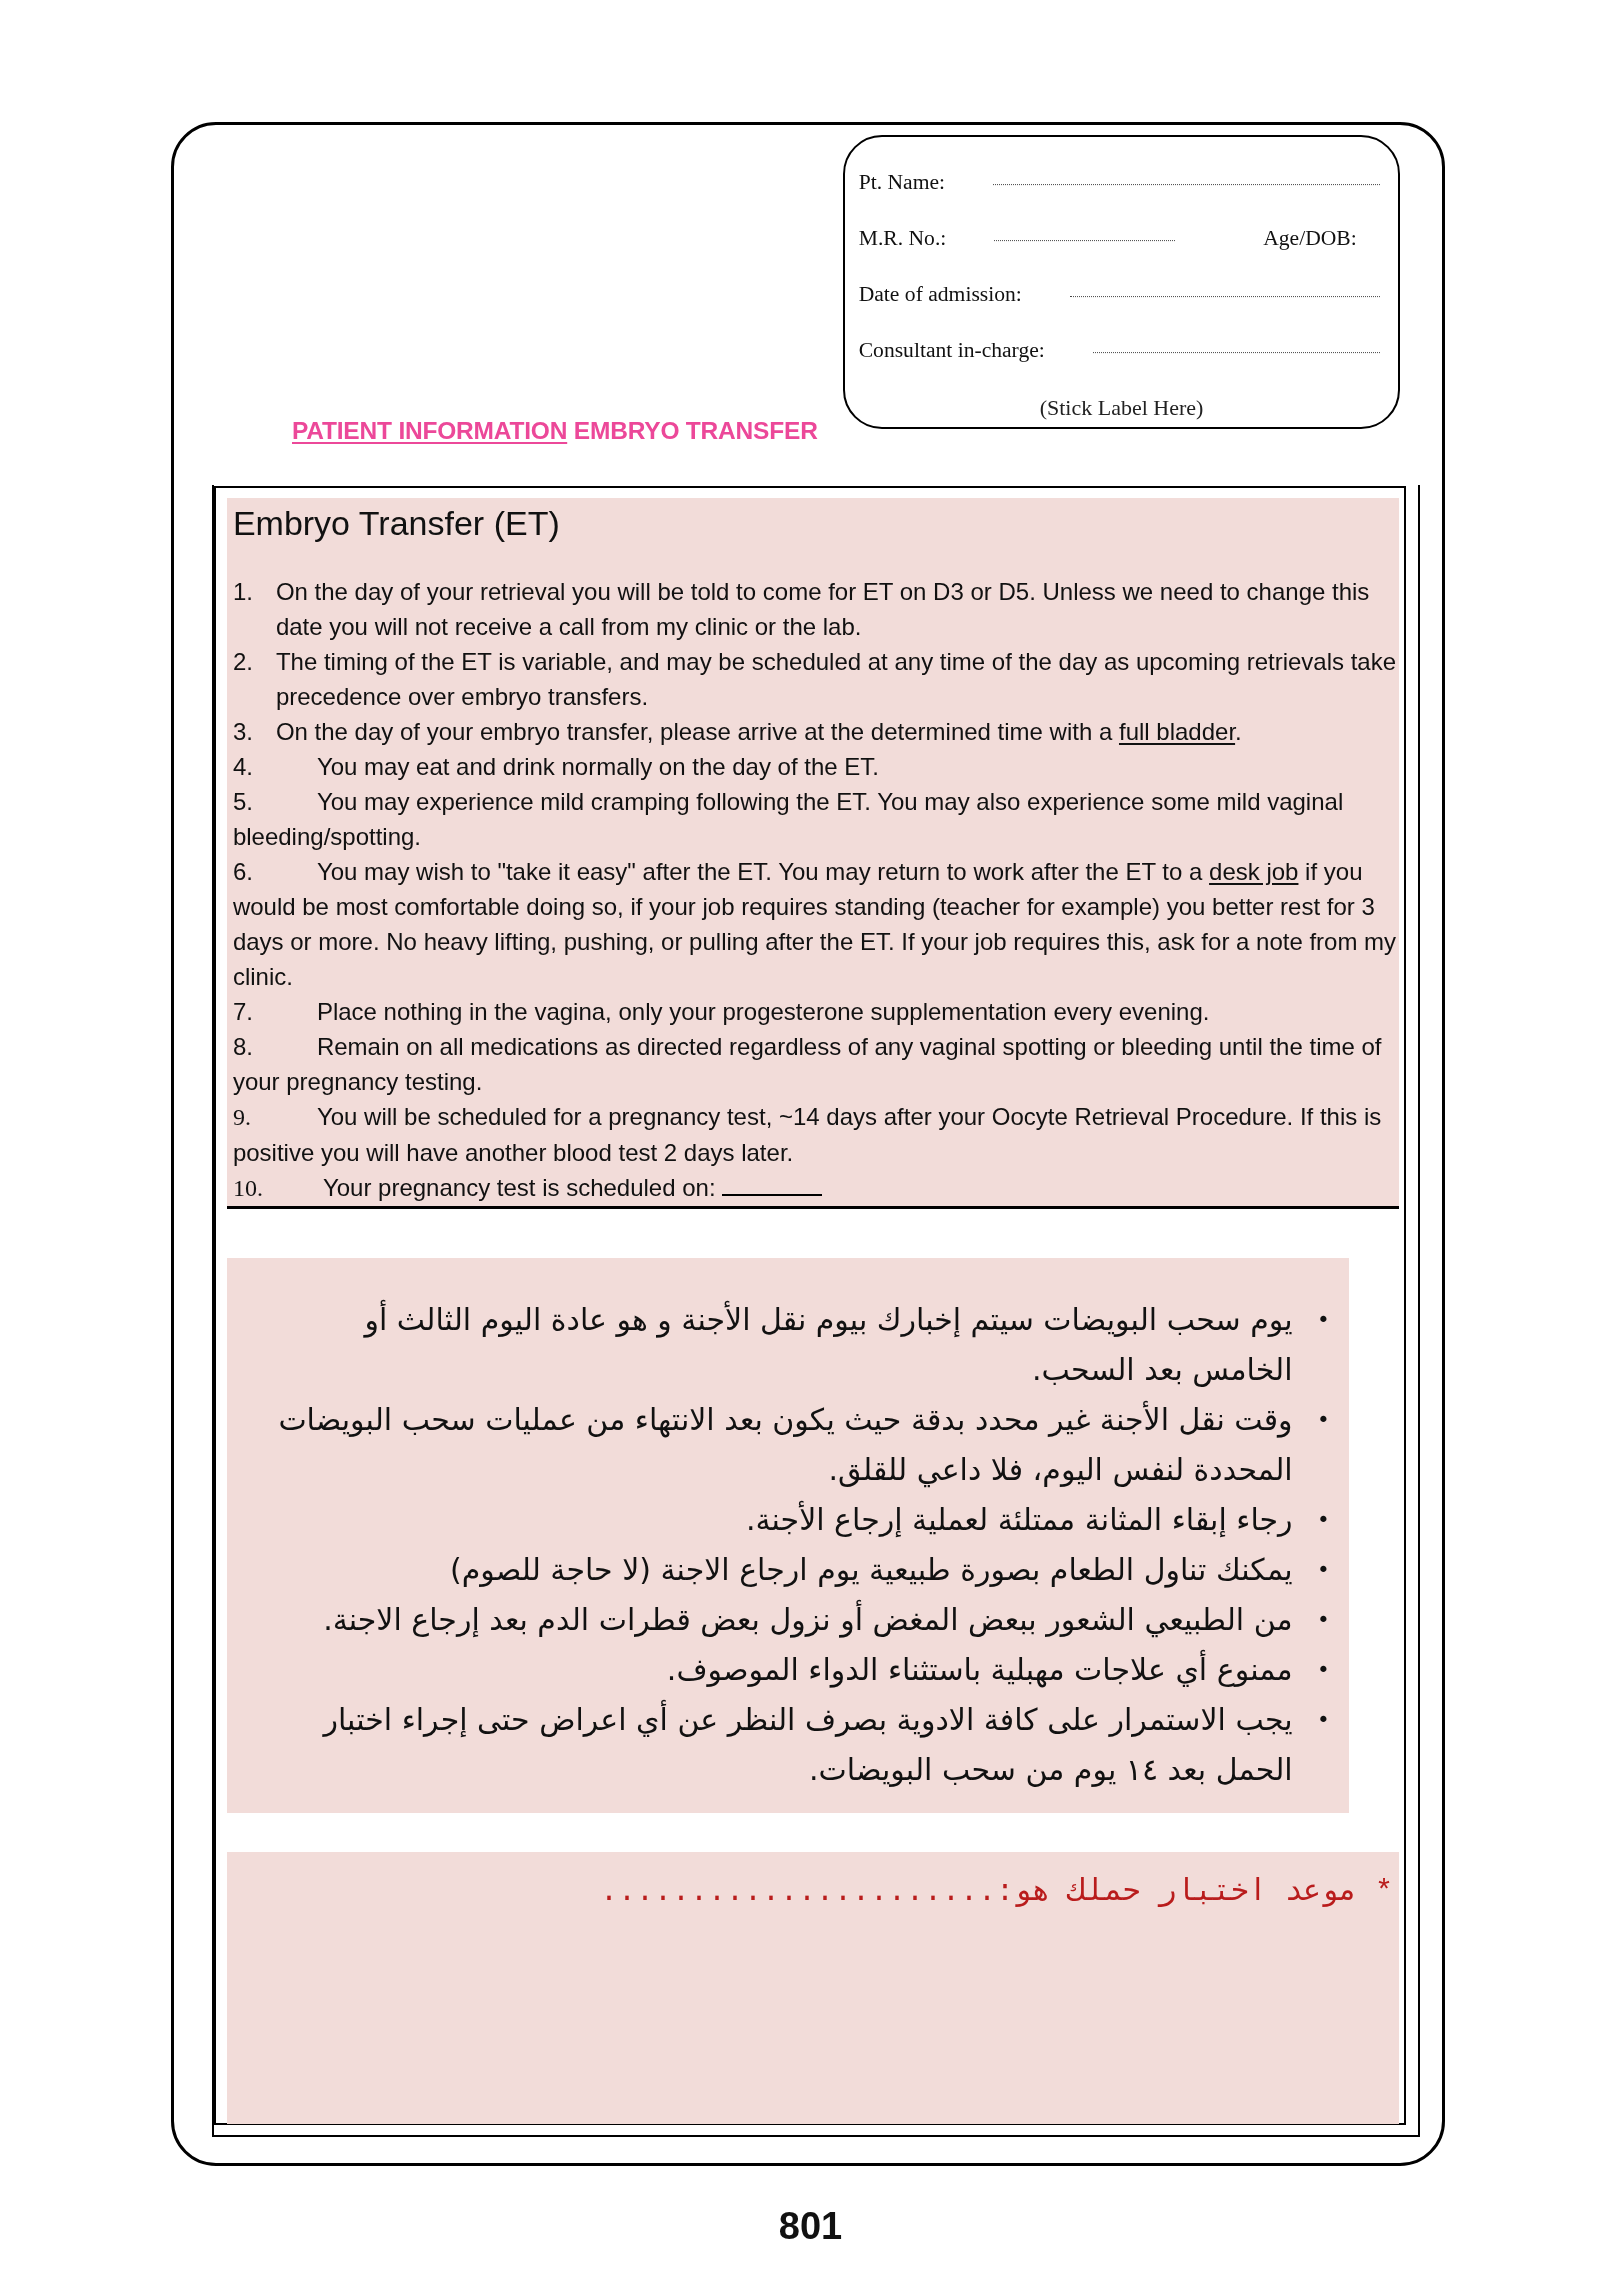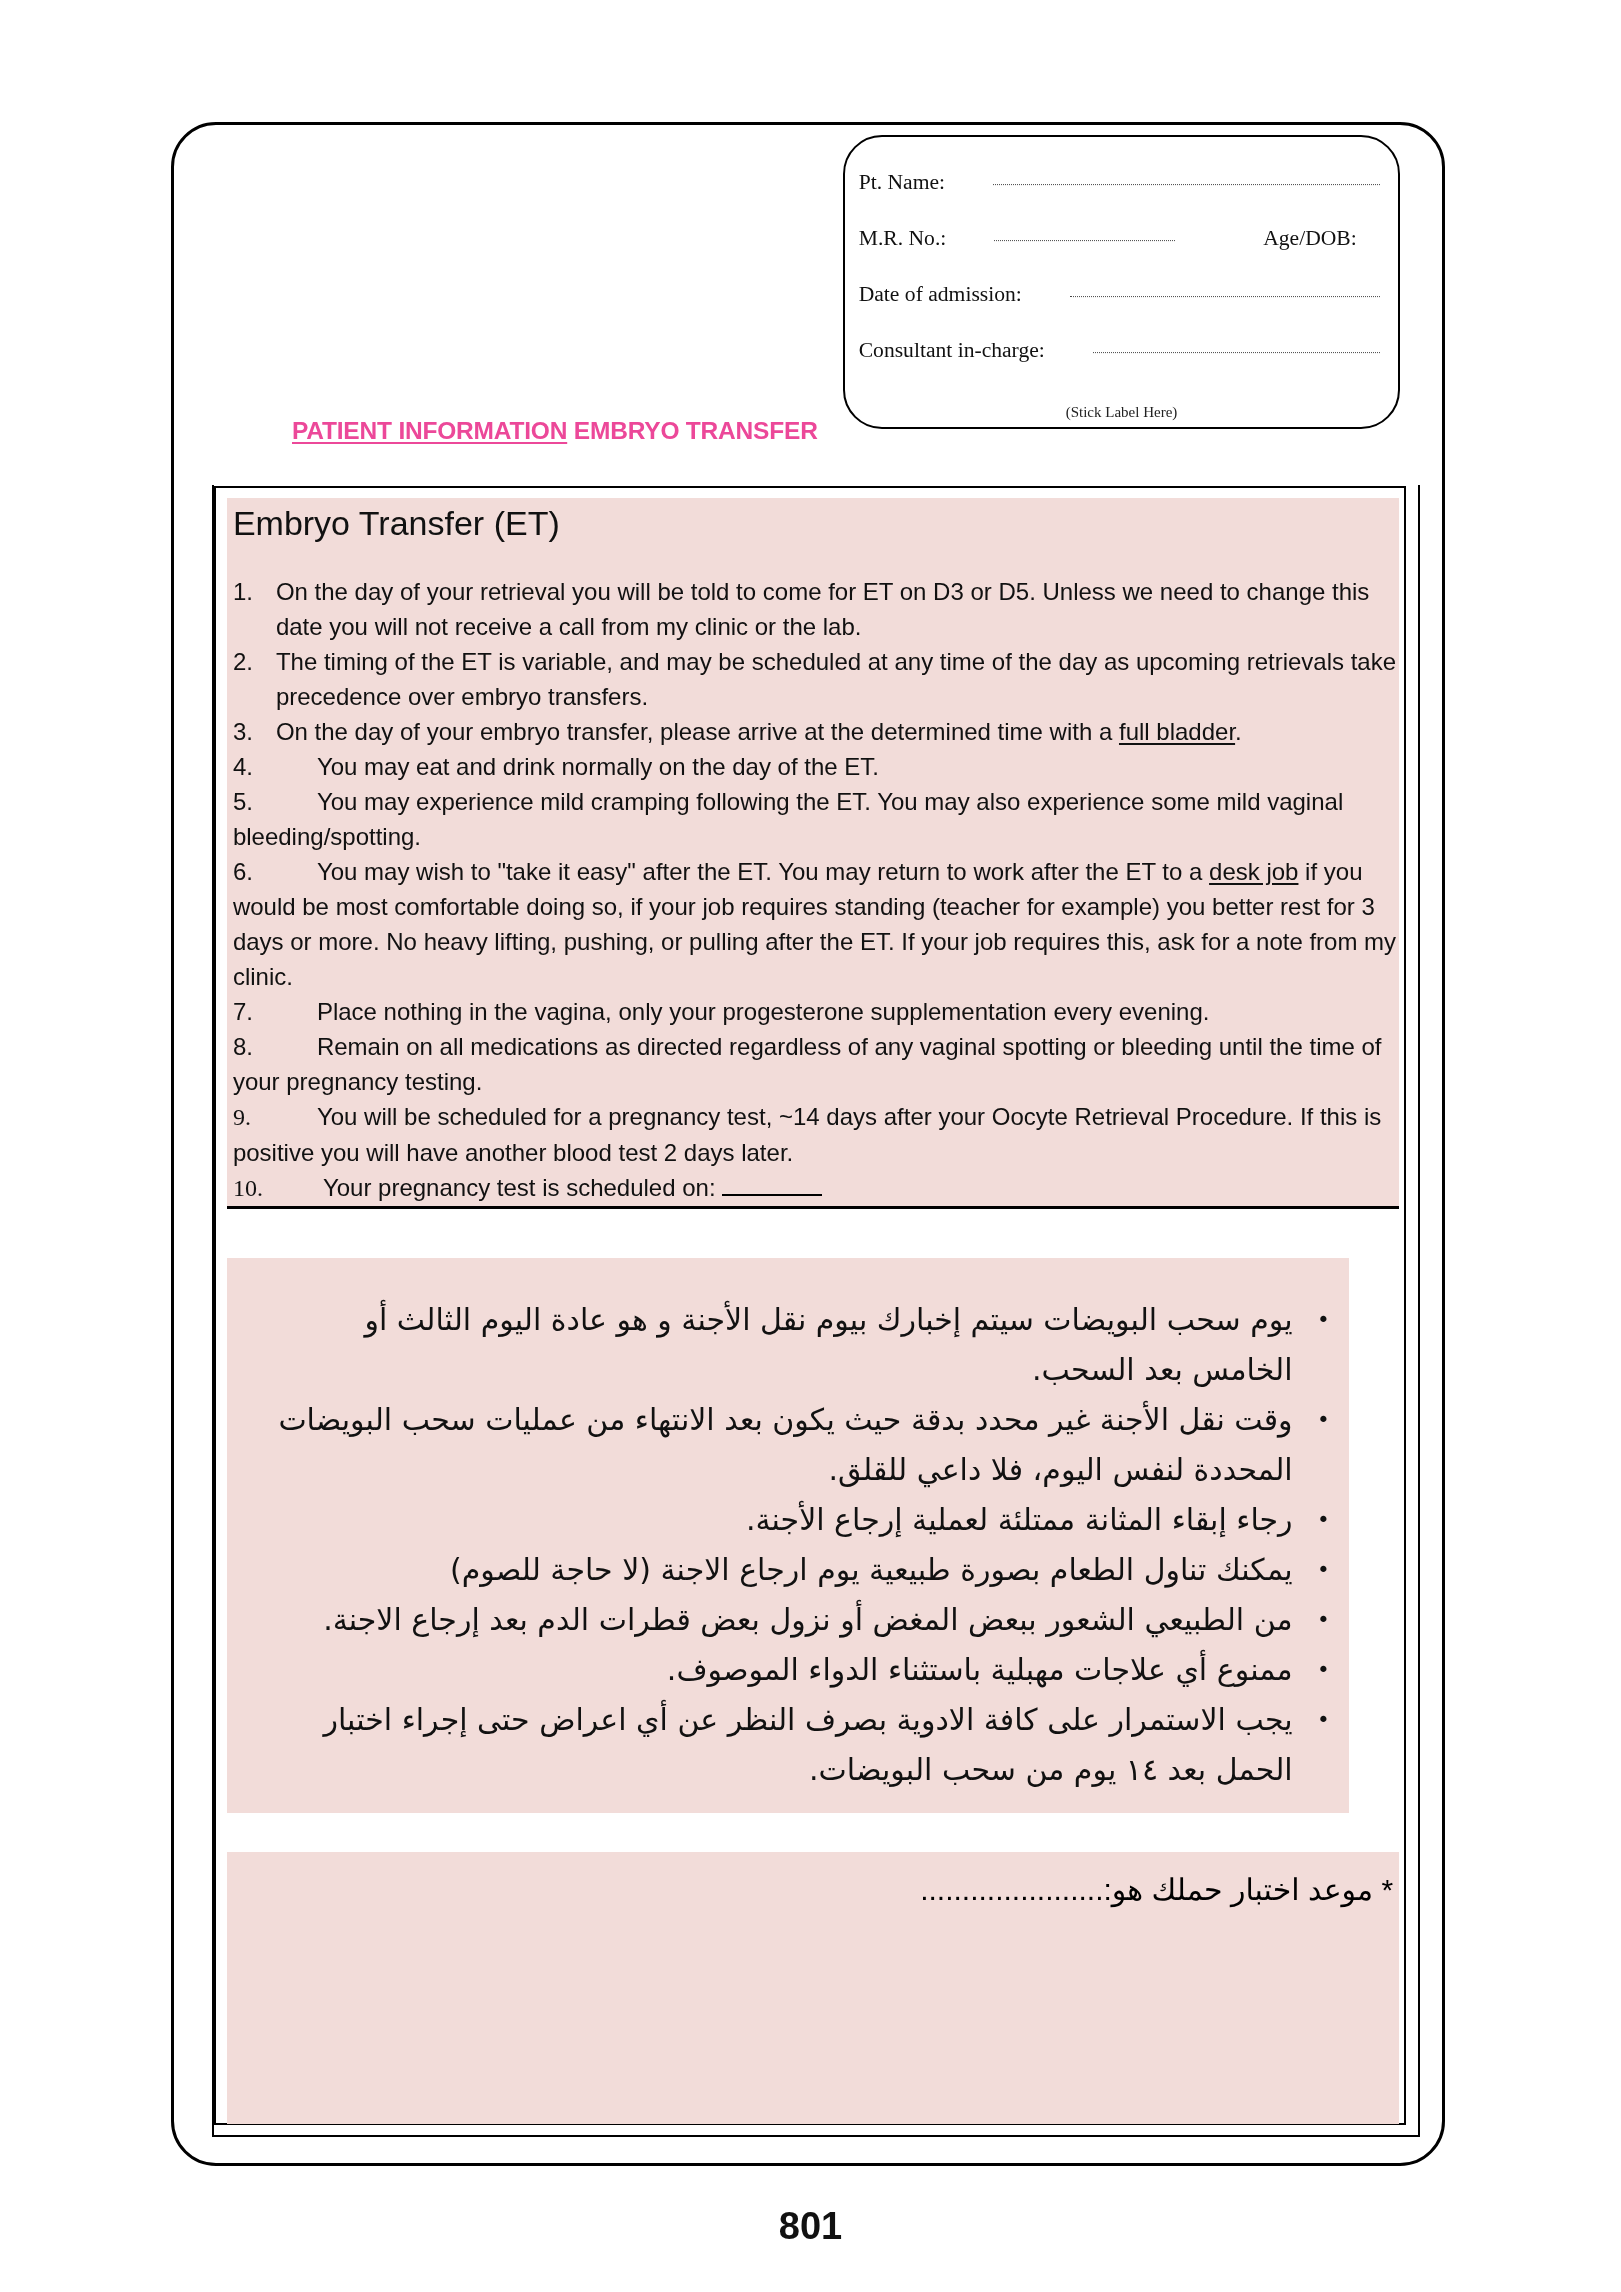--- a/index.html
+++ b/index.html
@@ -17,21 +17,21 @@
       font-family: "Liberation Serif", serif; font-size: 21.6px; color: #111;
       padding: 33px 17.6px 0 13.7px;
     }
     .label-row { display: flex; align-items: baseline; height: 56px; white-space: nowrap; gap: 44px; }
     .label-row .lbl { flex: 0 0 auto; }
     .dots { flex: 1 1 auto; border-bottom: 1.5px dotted #444; margin-left: 3.9px; height: 1px; transform: translateY(-3.9px); }
     .dots.short { flex: 0 0 181px; }
     .label-row .gap { width: 9.8px; }
     .stick-label {
       position: absolute; left: 0; right: 0; bottom: 5.9px; text-align: center;
-      font-size: 15px; color: #222;
+      font-size: 22px; color: #222;
     }
 
     .doc-title {
       position: absolute; left: 292px; top: 417px;
       font-family: "Liberation Sans", sans-serif; font-weight: bold; font-size: 24.5px;
       color: #ec4899; white-space: nowrap; letter-spacing: -0.2px;
     }
     .doc-title .u { text-decoration: underline; text-decoration-thickness: 2px; text-underline-offset: 2.9px; }
 
     .outer-frame {
@@ -67,21 +67,21 @@
       font-family: "DejaVu Sans", sans-serif; font-size: 30px; line-height: 50px; color: #111;
       padding: 37px 29px 0 39px;
     }
     .ar-list { list-style: none; }
     .ar-item { position: relative; padding-right: 27.4px; }
     .ar-item .bullet { position: absolute; right: -9.8px; top: 0; font-size: 21.6px; }
 
     .ar-box2 {
       position: absolute; left: 227px; top: 1852px; width: 1172px; height: 272px;
       background: #f2dcd9; direction: rtl;
-      font-family: Liberation Sans, sans-serif; font-size: 30px; color: #000000;
+      font-family: Liberation Mono, monospace; font-size: 30px; color: #b91c1c;
       padding: 19.6px 5.9px 0 0;
     }
 
     .page-number {
       position: absolute; left: 0; width: 1621px; top: 2205px; text-align: center;
       font-size: 38px; font-weight: bold; color: #111;
     }
   </style>
 </head>
 <body>

